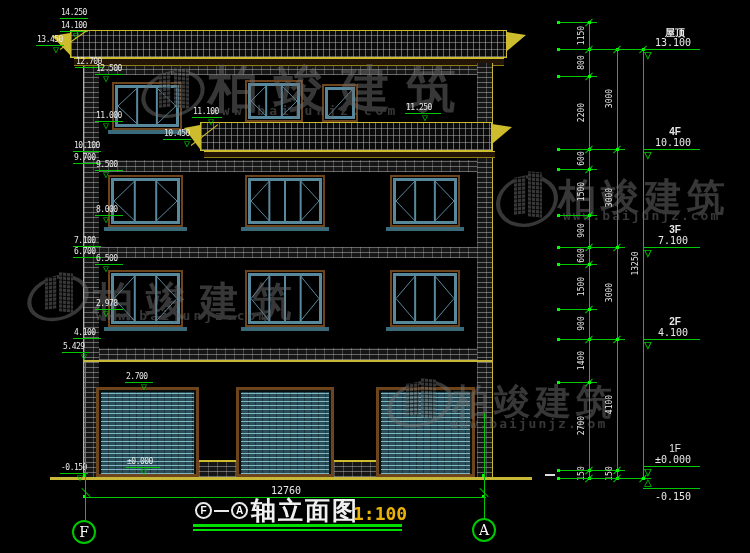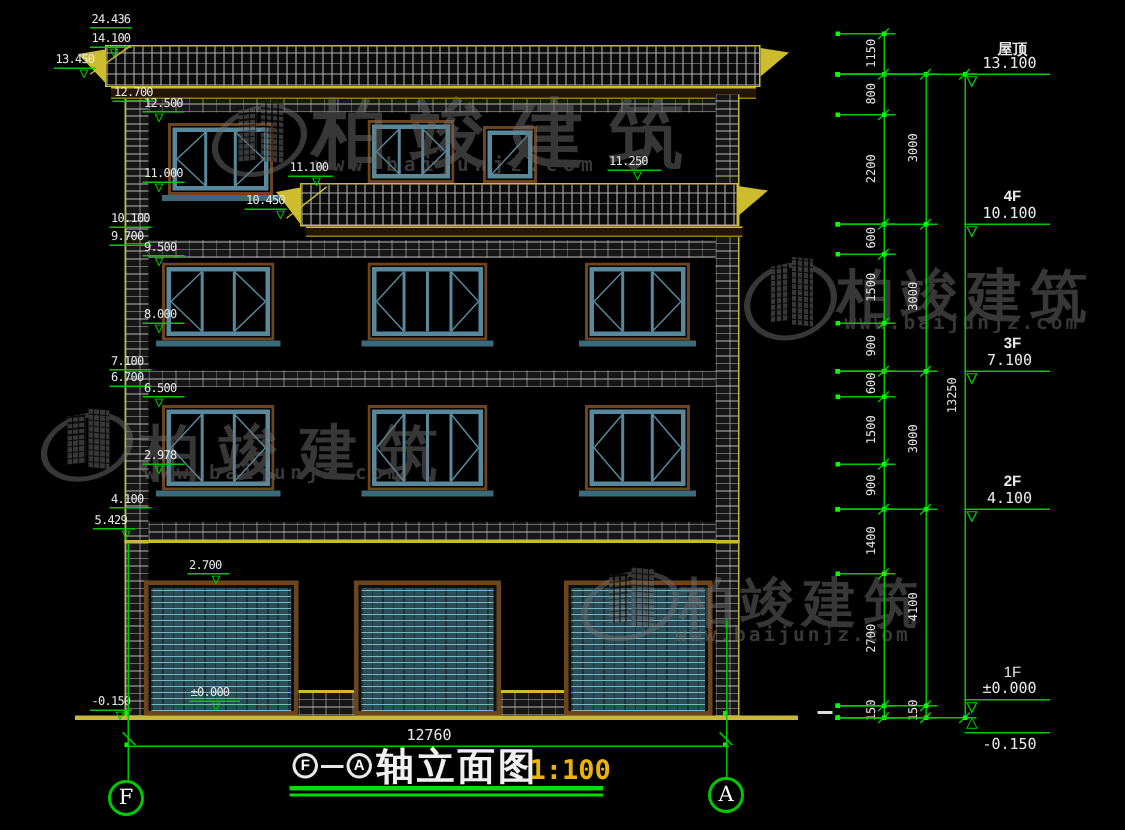--- a/index.html
+++ b/index.html
@@ -198,21 +198,21 @@
           <div class="abs" style="left: 28%; top: 12%; width: 20%; height: 60%; background: repeating-linear-gradient(0deg, transparent 0px, transparent 3px, rgba(0, 0, 0, 0.8) 3px, rgba(0, 0, 0, 0.8) 4px), repeating-linear-gradient(90deg, transparent 0px, transparent 3px, rgba(0, 0, 0, 0.8) 3px, rgba(0, 0, 0, 0.8) 4px) rgb(111, 111, 111); transform: skewY(-6deg);"></div>
           <div class="abs" style="left: 52%; top: 4%; width: 24%; height: 72%; background: repeating-linear-gradient(0deg, transparent 0px, transparent 3px, rgba(0, 0, 0, 0.8) 3px, rgba(0, 0, 0, 0.8) 4px), repeating-linear-gradient(90deg, transparent 0px, transparent 3px, rgba(0, 0, 0, 0.8) 3px, rgba(0, 0, 0, 0.8) 4px) rgb(111, 111, 111); transform: skewY(5deg);"></div>
         </div>
         <div class="abs cjk" style="left: 453px; top: 378px; font-size: 36px; letter-spacing: 5px; font-weight: bold; color: rgb(111, 111, 111); white-space: nowrap;">柏竣建筑</div>
         <div class="abs" style="left: 450px; top: 416px; font-size: 13px; letter-spacing: 2px; font-weight: bold; color: rgb(111, 111, 111); white-space: nowrap;">www.baijunjz.com</div>
       </div>
     </div>
 
   <div id="ann">
       <div class="abs" style="left: 60px; top: 18px; width: 28px; height: 1px; background: rgb(0, 200, 0);"></div>
-      <div class="abs wtext" style="left: 61px; top: 8px;">24.436</div>
+      <div class="abs wtext" style="left: 61px; top: 8px;">14.250</div>
       <div class="abs" style="left: 60px; top: 31px; width: 28px; height: 1px; background: rgb(0, 200, 0);"></div>
       <div class="abs wtext" style="left: 61px; top: 21px;">14.100</div>
       <div class="abs" style="left: 70px; top: 31px; width: 12px; text-align: center; font-size: 10px; line-height: 10px; color: rgb(0, 200, 0);">▽</div>
       <div class="abs" style="left: 36px; top: 45px; width: 28px; height: 1px; background: rgb(0, 200, 0);"></div>
       <div class="abs wtext" style="left: 37px; top: 35px;">13.450</div>
       <div class="abs" style="left: 50px; top: 45px; width: 12px; text-align: center; font-size: 10px; line-height: 10px; color: rgb(0, 200, 0);">▽</div>
       <div class="abs" style="left: 75px; top: 67px; width: 28px; height: 1px; background: rgb(0, 200, 0);"></div>
       <div class="abs wtext" style="left: 76px; top: 57px;">12.700</div>
       <div class="abs" style="left: 95px; top: 74px; width: 28px; height: 1px; background: rgb(0, 200, 0);"></div>
       <div class="abs wtext" style="left: 96px; top: 64px;">12.500</div>

